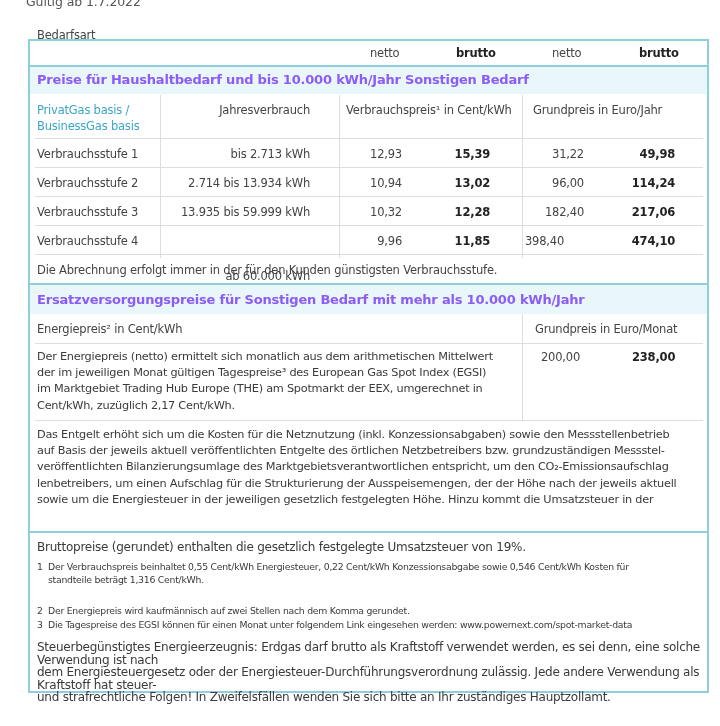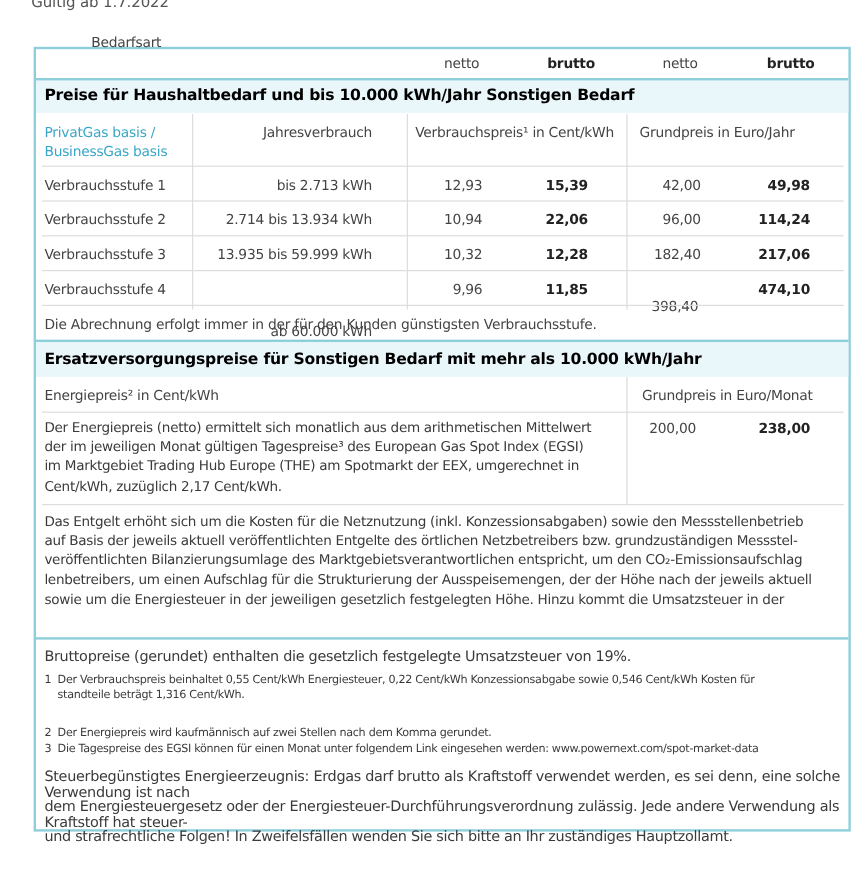--- a/index.html
+++ b/index.html
@@ -16,36 +16,36 @@
       position: absolute; left: 28px; top: 39px; width: 681px; height: 654px;
       border: 2px solid #8fcfdc; box-sizing: border-box;
     }
     .hline { position: absolute; height: 1px; background: #dddddd; }
     .vline { position: absolute; width: 1px; background: #dddddd; }
     .cyanline { position: absolute; height: 2px; background: #8fcfdc; }
     .band { position: absolute; background: #e9f6fa; }
     .t { position: absolute; font-size: 11.5px; color: #444444; white-space: nowrap; letter-spacing: -0.2px; }
     .r { text-align: right; }
     .b { font-weight: bold; color: #222222; }
-    .h { font-size: 13px; font-weight: bold; color: #000000; letter-spacing: -0.2px; }
+    .h { font-size: 13px; font-weight: bold; color: #8b5cf6; letter-spacing: -0.2px; }
     .acc { color: #3aa6c7; text-align: right; }
     .para { position: absolute; font-size: 11.3px; line-height: 16.2px; color: #3a3a3a; letter-spacing: -0.25px; }
     .small { position: absolute; font-size: 12px; line-height: 12.6px; color: #3a3a3a; letter-spacing: -0.25px; }
     .fn { position: absolute; font-size: 9.3px; line-height: 12.6px; color: #3a3a3a; letter-spacing: -0.25px; }
     .fn .num { position: absolute; left: 0; top: 0; }
     .fn .txt { display: block; padding-left: 11px; }
   </style>
 </head>
 <body>
 
 <div class="valid-from">Gültig ab 1.7.2022</div>
 
 <div class="frame"></div>
 
-<div class="t" style="left:37px; top:28px;margin-left:39px;">Bedarfsart</div>
+<div class="t" style="left:37px; top:28px;">Bedarfsart</div>
 <div class="t" style="left:370px; top:46px;">netto</div>
 <div class="t b" style="left:456px; top:46px;">brutto</div>
 <div class="t" style="left:552px; top:46px;">netto</div>
 <div class="t b" style="left:639px; top:46px;">brutto</div>
 
 <div class="band" style="left:30px; top:66px; width:677px; height:28px;"></div>
 <div class="cyanline" style="left:30px; top:65px; width:677px;"></div>
 <div class="t h" style="left:37px; top:72px;">Preise für Haushaltbedarf und bis 10.000 kWh/Jahr Sonstigen Bedarf</div>
 
 <div class="t acc" style="left:37px; top:103px;">PrivatGas basis /</div>
@@ -58,51 +58,51 @@
 <div class="vline" style="left:339px; top:95px; height:163px;"></div>
 <div class="vline" style="left:522px; top:95px; height:163px;"></div>
 
 <div class="hline" style="left:35px; top:138px; width:668px;"></div>
 
 <div>
   <div class="t" style="left:37px; top:147px;">Verbrauchsstufe 1</div>
   <div class="t r" style="left:160px; top:147px; width:150px;">bis 2.713 kWh</div>
   <div class="t r" style="left:340px; top:147px; width:62px;">12,93</div>
   <div class="t r b" style="left:420px; top:147px; width:70px;">15,39</div>
-  <div class="t r" style="left:520px; top:147px; width:64px;">42,00</div>
+  <div class="t r" style="left:520px; top:147px; width:64px;">31,22</div>
   <div class="t r b" style="left:600px; top:147px; width:75px;">49,98</div>
 </div>
 <div class="hline" style="left:35px; top:167px; width:668px;"></div>
 
 <div>
   <div class="t" style="left:37px; top:176px;">Verbrauchsstufe 2</div>
   <div class="t r" style="left:160px; top:176px; width:150px;">2.714 bis 13.934 kWh</div>
   <div class="t r" style="left:340px; top:176px; width:62px;">10,94</div>
-  <div class="t r b" style="left:420px; top:176px; width:70px;">22,06</div>
+  <div class="t r b" style="left:420px; top:176px; width:70px;">13,02</div>
   <div class="t r" style="left:520px; top:176px; width:64px;">96,00</div>
   <div class="t r b" style="left:600px; top:176px; width:75px;">114,24</div>
 </div>
 <div class="hline" style="left:35px; top:196px; width:668px;"></div>
 
 <div>
   <div class="t" style="left:37px; top:205px;">Verbrauchsstufe 3</div>
   <div class="t r" style="left:160px; top:205px; width:150px;">13.935 bis 59.999 kWh</div>
   <div class="t r" style="left:340px; top:205px; width:62px;">10,32</div>
   <div class="t r b" style="left:420px; top:205px; width:70px;">12,28</div>
   <div class="t r" style="left:520px; top:205px; width:64px;">182,40</div>
   <div class="t r b" style="left:600px; top:205px; width:75px;">217,06</div>
 </div>
 <div class="hline" style="left:35px; top:225px; width:668px;"></div>
 
 <div>
   <div class="t" style="left:37px; top:234px;">Verbrauchsstufe 4</div>
   <div class="t r" style="left:160px; top:234px; width:150px;margin-top:35px;">ab 60.000 kWh</div>
   <div class="t r" style="left:340px; top:234px; width:62px;">9,96</div>
   <div class="t r b" style="left:420px; top:234px; width:70px;">11,85</div>
-  <div class="t r" style="left:518px; top:234px; width:64px;margin-top:14px;">398,40</div>
+  <div class="t r" style="left:500px; top:234px; width:64px;">398,40</div>
   <div class="t r b" style="left:600px; top:234px; width:75px;">474,10</div>
 </div>
 <div class="hline" style="left:35px; top:254px; width:668px;"></div>
 
 <div class="t" style="left:37px; top:263px;">Die Abrechnung erfolgt immer in der für den Kunden günstigsten Verbrauchsstufe.</div>
 
 <div class="cyanline" style="left:30px; top:283px; width:677px;"></div>
 <div class="band" style="left:30px; top:285px; width:677px; height:29px;"></div>
 <div class="t h" style="left:37px; top:292px;">Ersatzversorgungspreise für Sonstigen Bedarf mit mehr als 10.000 kWh/Jahr</div>
 

